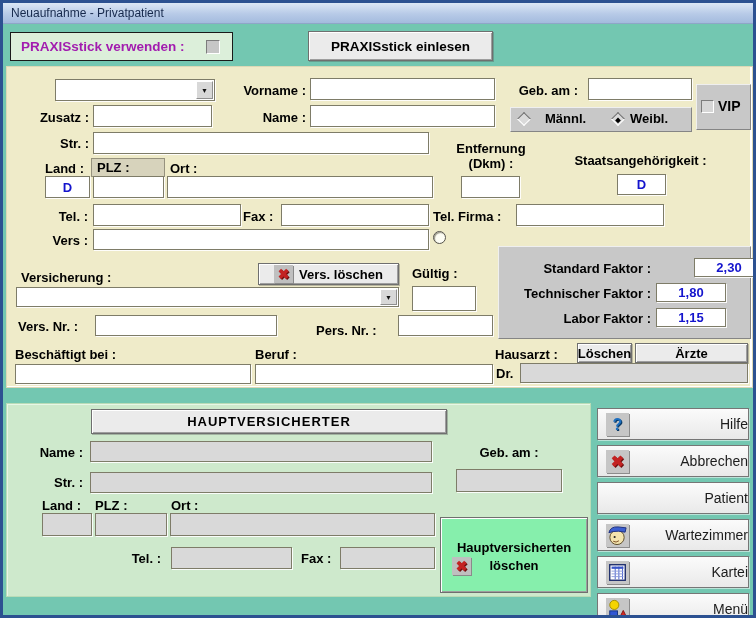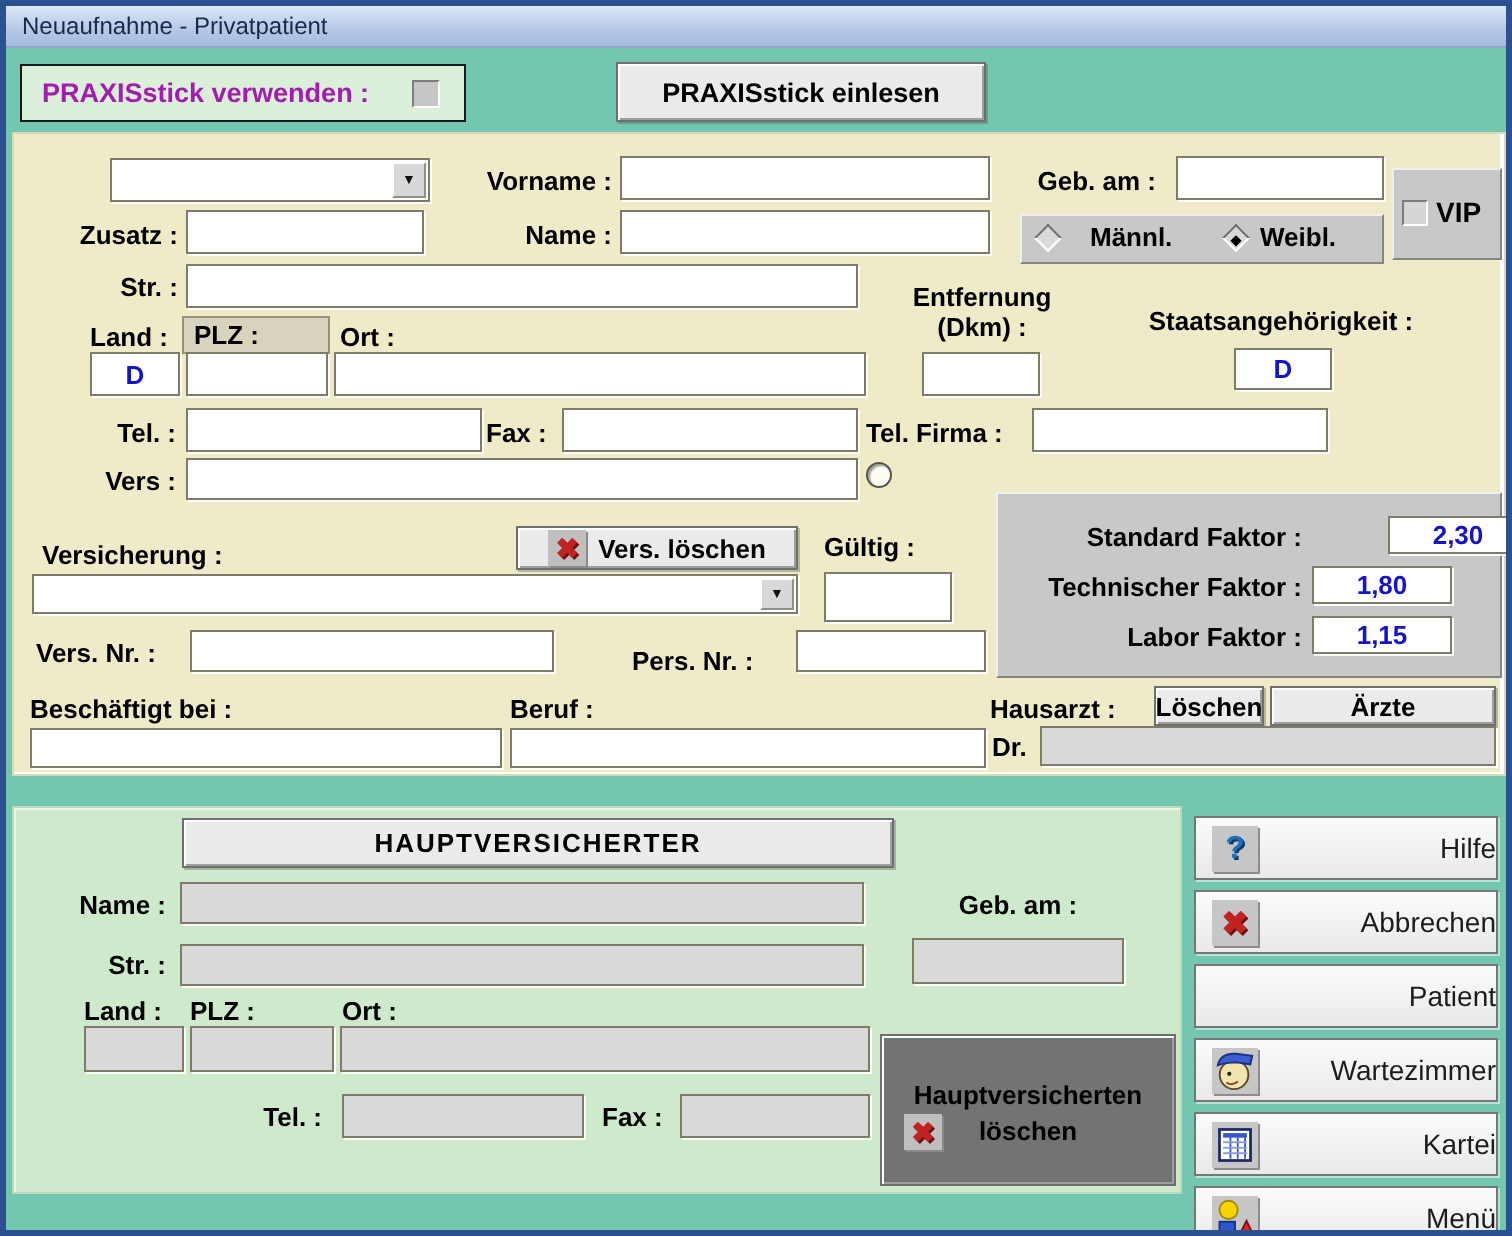--- a/index.html
+++ b/index.html
@@ -50,21 +50,21 @@
   .xicon::before { content:"\2716"; }
   .panel-beige { position:absolute; left:3px; top:63px; width:747px; height:322px;
     background:#EFEBC9; border:1px solid #DCD8B6; box-shadow:inset -2px -1px 0 #FFF; }
   .panel-green { position:absolute; left:3px; top:400px; width:585px; height:194px;
     background:#CEE9CC; border:1px solid #B9DCB7; box-shadow:inset 1px 1px 0 #E8F6E6; }
   .plztile { position:absolute; left:88px; top:155px; width:74px; height:19px;
     background:#D7D3BC; border:1px solid #96927E; font-size:13px; font-weight:bold; padding:1px 0 0 5px; }
   .verwbox { position:absolute; left:7px; top:29px; width:223px; height:29px;
     background:#DCEFDA; border:1px solid #1A1A1A; }
   .hvdel { position:absolute; left:437px; top:514px; width:148px; height:76px;
-    background:#737373; border:1px solid #6F6F6F;
+    background:#86efac; border:1px solid #6F6F6F;
     box-shadow:inset 1px 1px 0 #FFF, inset -1px -1px 0 #9E9E9E; }
   .hvdel .l1, .hvdel .l2 { position:absolute; left:0; right:0; text-align:center;
     font-size:13px; font-weight:bold; }
   .sbtn { position:absolute; left:594px; width:152px; height:32px;
     background:linear-gradient(#FBFBFB, #E9E9E9);
     border:1px solid #767676; box-shadow:1px 1px 0 rgba(255,255,255,.5);
     display:flex; align-items:center; justify-content:flex-end;
     font-size:14px; color:#1C1C1C; cursor:default;margin-top:12px; }
   .sicon { position:absolute; left:8px; top:4px; width:23px; height:23px;
     background:#C6C6C6; box-shadow:1px 1px 0 #8C8C8C;

